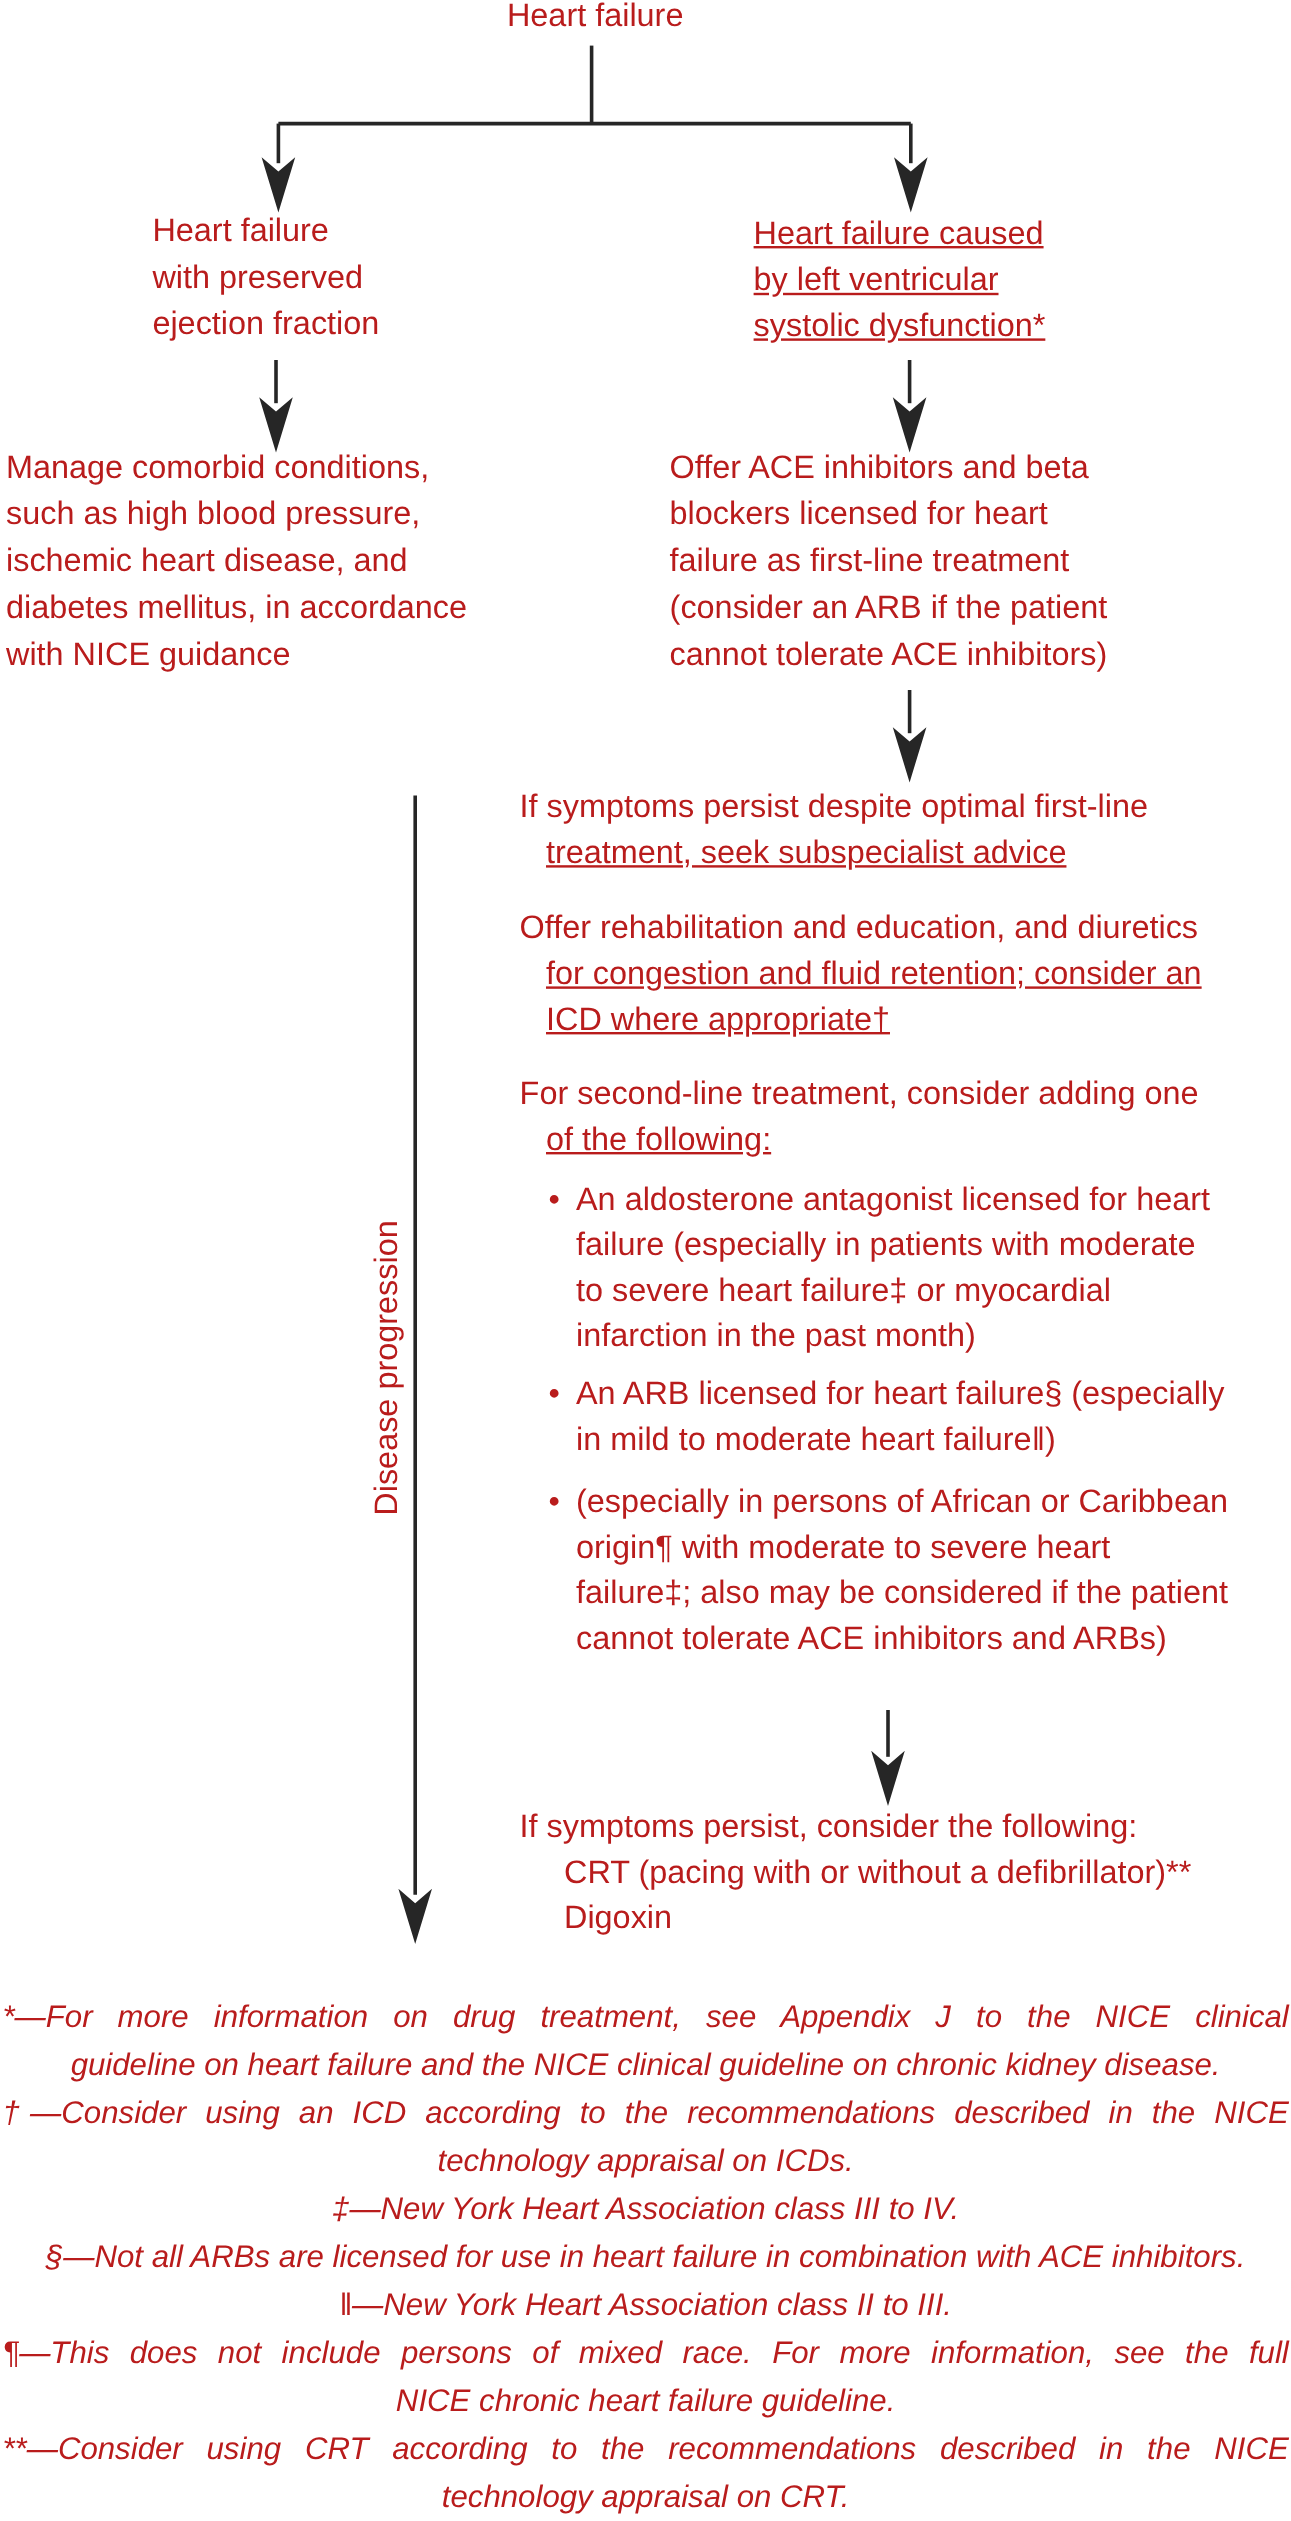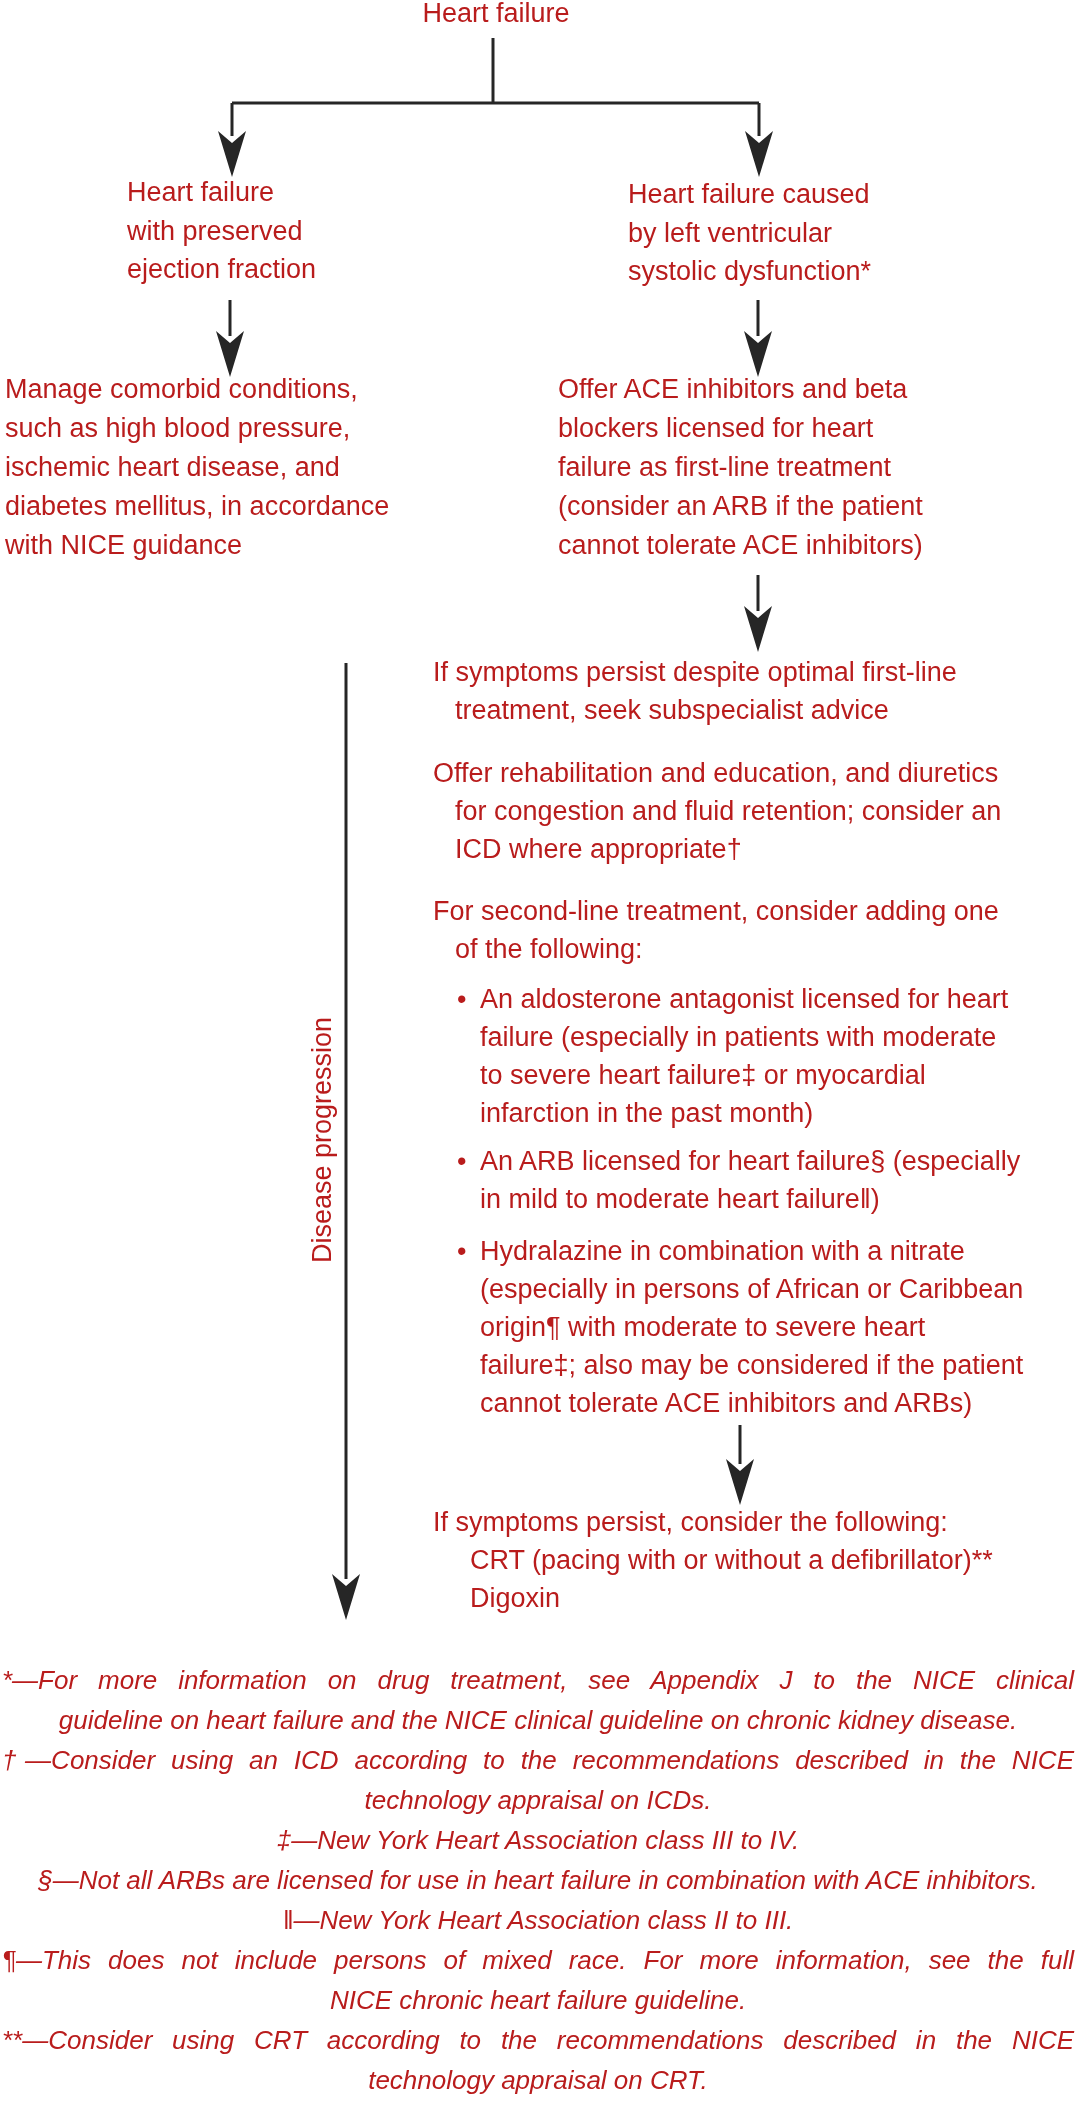--- a/index.html
+++ b/index.html
@@ -20,21 +20,21 @@
   .block{
     position:absolute;
     z-index:2;
     font-size:27px;
     line-height:38px;
     white-space:nowrap;
   }
   .title{font-size:27px;}
   .branch{line-height:38.5px;}
   .action{line-height:39px;}
-  .cont{margin-left:22px;}
+  .cont{margin-left:22px;text-decoration:underline;}
   .cont2{margin-left:37px;}
   .bullet{padding-left:0;}
   .dot{position:absolute;left:-23px;top:0;}
 
   .rotated{
     position:absolute;
     z-index:2;
     left:192px;
     top:1125px;
     width:260px;
@@ -111,21 +111,21 @@
   </svg>
 
   <div class="block title" style="left:496px;top:-6px;transform:translateX(-50%);">Heart failure</div>
 
   <div class="block branch" style="left:127px;top:173px;">
     <div>Heart failure</div>
     <div>with preserved</div>
     <div>ejection fraction</div>
   </div>
 
-  <div class="block branch" style="left:628px;top:175px;">
+  <div class="block branch" style="left:628px;top:175px;text-decoration:underline;">
     <div>Heart failure caused</div>
     <div>by left ventricular</div>
     <div>systolic dysfunction*</div>
   </div>
 
   <div class="block action" style="left:5px;top:370px;">
     <div>Manage comorbid conditions,</div>
     <div>such as high blood pressure,</div>
     <div>ischemic heart disease, and</div>
     <div>diabetes mellitus, in accordance</div>
@@ -167,21 +167,20 @@
   </div>
 
   <div class="block bullet" style="left:480px;top:1142px;">
     <span class="dot">•</span>
     <div>An ARB licensed for heart failure§ (especially</div>
     <div>in mild to moderate heart failure‖)</div>
   </div>
 
   <div class="block bullet" style="left:480px;top:1232px;">
     <span class="dot">•</span>
-    <div>Hydralazine in combination with a nitrate</div>
     <div>(especially in persons of African or Caribbean</div>
     <div>origin¶ with moderate to severe heart</div>
     <div>failure‡; also may be considered if the patient</div>
     <div>cannot tolerate ACE inhibitors and ARBs)</div>
   </div>
 
   <div class="block" style="left:433px;top:1503px;">
     <div>If symptoms persist, consider the following:</div>
     <div class="cont2">CRT (pacing with or without a defibrillator)**</div>
     <div class="cont2">Digoxin</div>

